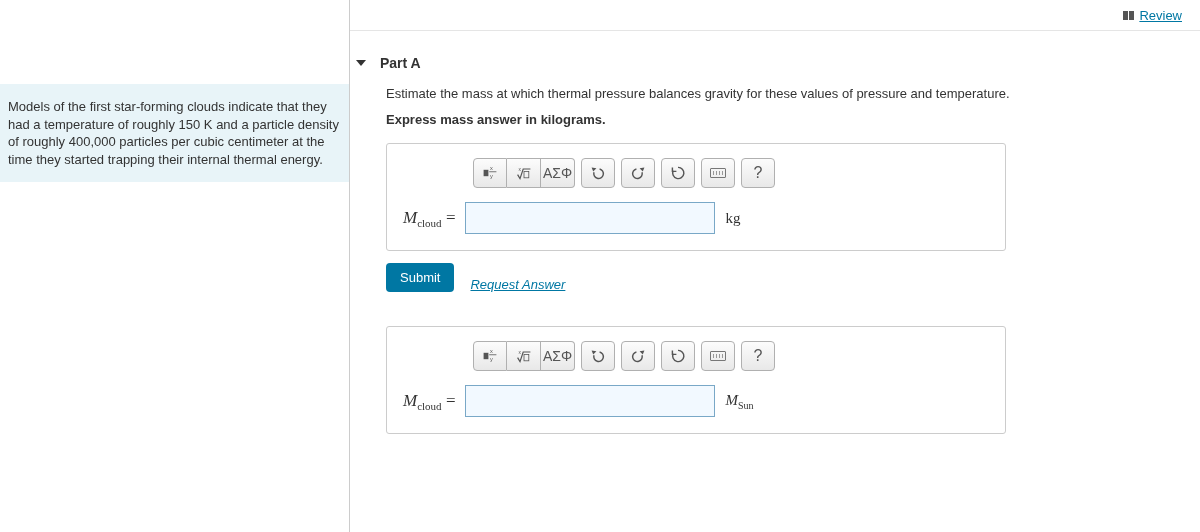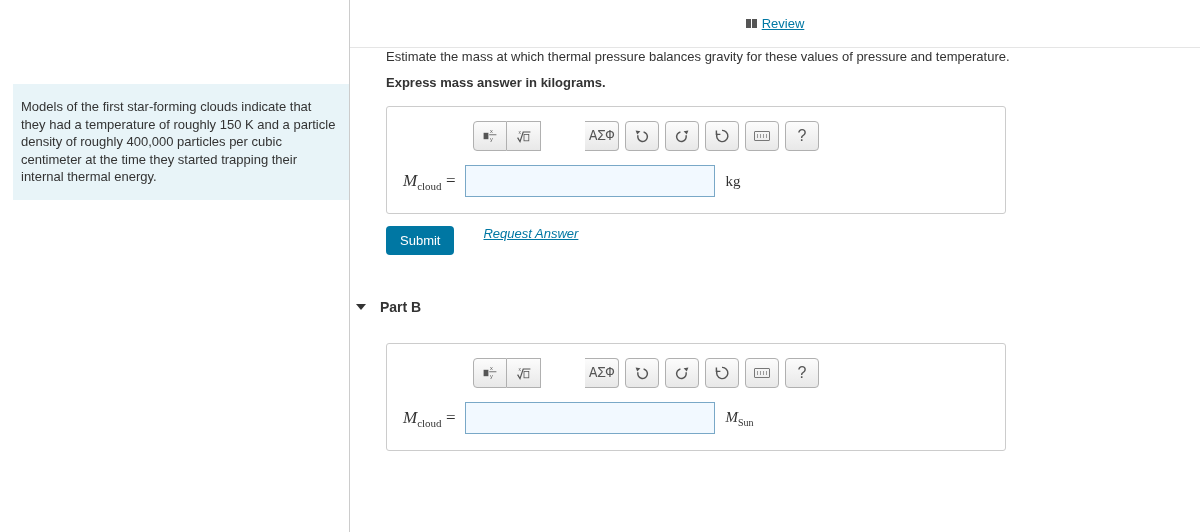--- a/index.html
+++ b/index.html
@@ -1,70 +1,74 @@
 <!DOCTYPE html>
 <html><head>
 <meta charset="utf-8">
 <style>
 * { box-sizing: border-box; margin: 0; padding: 0; }
 body { font-family: Arial, Helvetica, sans-serif; font-size: 13px; color: #333; background: #fff; width: 1200px; }
 .container { display: flex; min-height: 532px; }
 .left-col { width: 350px; border-right: 1px solid #ccc; padding: 0; }
 .right-col { flex: 1; padding: 0; }
-.top-bar { height: 48px; display: flex; justify-content: center; align-items: center; padding: 0 18px; border-bottom: 1px solid #e5e5e5; }
+.top-bar { height: 31px; display: flex; justify-content: flex-end; align-items: center; padding: 0 18px; border-bottom: 1px solid #e5e5e5; }
 .review-link { color: #0077a3; text-decoration: underline; font-size: 13px; display: flex; align-items: center; gap: 4px; }
 .review-icon { display: inline-flex; }
 .review-icon span { width: 5px; height: 9px; background: #555; display: inline-block; margin-right: 1px; }
-.problem-box { background: #e8f4f8; padding: 14px 10px 14px 8px; margin-top: 84px; font-size: 13px; line-height: 1.35; margin-left: 13px; }
+.problem-box { background: #e8f4f8; padding: 14px 10px 14px 8px; margin-top: 84px; font-size: 13px; line-height: 1.35; }
 .part-header { display: flex; align-items: center; padding: 14px 10px 14px 0; margin-top: 10px; }
 .caret { width: 0; height: 0; border-left: 5px solid transparent; border-right: 5px solid transparent; border-top: 6px solid #333; margin: 0 14px 0 6px; }
 .part-title { font-weight: bold; font-size: 14px; }
 .part-body { padding: 0 8px 20px 36px; }
 .instruction { font-size: 13px; margin-bottom: 8px; line-height: 1.4; }
 .bold { font-weight: bold; }
 .answer-box { border: 1px solid #ccc; border-radius: 3px; padding: 14px 16px 16px 16px; margin: 14px 0 12px 0; width: 620px; background: #fff; }
 .toolbar { display: flex; gap: 0; margin-left: 70px; margin-bottom: 14px; align-items: center; }
 .tbtn { height: 30px; min-width: 34px; border: 1px solid #b0b0b0; background: linear-gradient(#fcfcfc,#e8e8e8); display: flex; align-items: center; justify-content: center; font-size: 13px; cursor: pointer; color: #555; }
 .tbtn.first { border-radius: 4px 0 0 4px; }
 .tbtn.mid { border-left: none; }
 .tbtn.last { border-radius: 0 4px 4px 0; border-left: none; margin-right: 6px; }
 .tbtn.solo { border-radius: 4px; margin-right: 6px; }
 .answer-row { display: flex; align-items: center; gap: 10px; }
 .var-label { font-family: 'Times New Roman', serif; font-style: italic; font-size: 17px; }
 .var-label sub { font-size: 11px; font-style: normal; text-align: center; }
 .answer-input { flex: 1; height: 32px; border: 1px solid #79a8c7; background: #f2f9ff; padding: 0 6px; font-size: 14px; max-width: 250px; }
 .unit { font-family: Liberation Serif, serif; font-size: 15px; }
 .unit .it { font-style: italic; }
 .unit sub { font-size: 10px; }
-.action-row { display: flex; align-items: flex-start; gap: 29px; margin-top: 2px; }
+.action-row { display: flex; align-items: flex-end; gap: 16px; margin-top: 2px; }
 .submit-btn { background: #0077a3; color: #fff; border: none; border-radius: 4px; padding: 7px 14px; font-size: 13px; cursor: pointer; }
 .req-link { color: #0077a3; text-decoration: underline; font-size: 13px; cursor: pointer; font-style: italic; }
 .icon-svg { width: 16px; height: 16px; }
 .keyboard-rect { width: 16px; height: 10px; border: 1px solid #777; border-radius: 1px; position: relative; }
 .keyboard-rect::after { content: ""; position: absolute; left: 2px; right: 2px; top: 2px; bottom: 2px; background: repeating-linear-gradient(90deg,#999 0 1px,transparent 1px 3px); }
-.greek { font-family: Liberation Mono, monospace; font-size: 14px; margin-left: 44px; }
+.greek { font-family: Liberation Sans, sans-serif; font-size: 14px; }
 </style>
 </head>
 <body>
 
 <div class="container">
   <div class="left-col">
     <div class="problem-box">Models of the first star-forming clouds indicate that they had a temperature of roughly 150 K and a particle density of roughly 400,000 particles per cubic centimeter at the time they started trapping their internal thermal energy.</div>
   </div>
   <div class="right-col">
     <div class="top-bar">
       <a class="review-link">
         <span class="review-icon">
             <span></span>
             <span></span>
           </span>
         <span>Review</span>
       </a>
     </div>
 
+    <div class="part-header">
+      <div class="caret"></div>
+      <div class="part-title">Part A</div>
+    </div>
     <div class="part-body">
       <div class="instruction">Estimate the mass at which thermal pressure balances gravity for these values of pressure and temperature.</div>
       <div class="instruction bold">Express mass answer in kilograms.</div>
       <div class="answer-box">
         <div class="toolbar">
           <div class="tbtn first" title="templates">
             <svg class="icon-svg" viewBox="0 0 20 20">
                 <rect x="2" y="6" width="6" height="8" fill="#555"></rect>
                 <text x="10" y="6" font-size="7" fill="#555">x</text>
                 <rect x="9" y="8" width="9" height="1" fill="#555"></rect>
@@ -107,24 +111,20 @@
           <input class="answer-input" value="" style="">
           <span class="unit">kg</span>
         </div>
       </div>
       <div class="action-row">
         <button class="submit-btn">Submit</button>
         <a class="req-link">Request Answer</a>
       </div>
     </div>
 
-    <div class="part-header">
-      <div class="caret"></div>
-      <div class="part-title">Part B</div>
-    </div>
     <div class="part-body">
       <div class="answer-box">
         <div class="toolbar">
           <div class="tbtn first">
             <svg class="icon-svg" viewBox="0 0 20 20">
                 <rect x="2" y="6" width="6" height="8" fill="#555"></rect>
                 <text x="10" y="6" font-size="7" fill="#555">x</text>
                 <rect x="9" y="8" width="9" height="1" fill="#555"></rect>
                 <text x="10" y="16" font-size="7" fill="#555">y</text>
               </svg>

